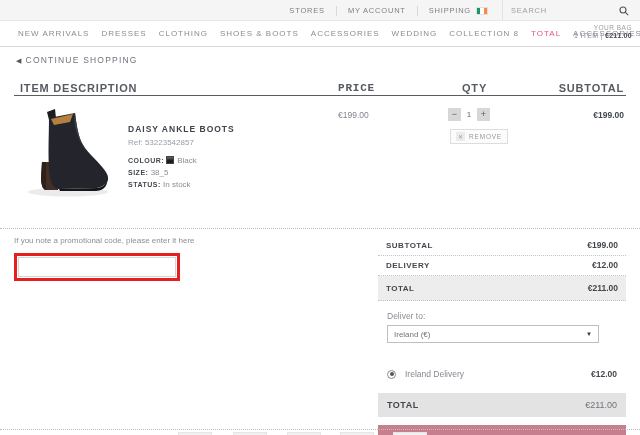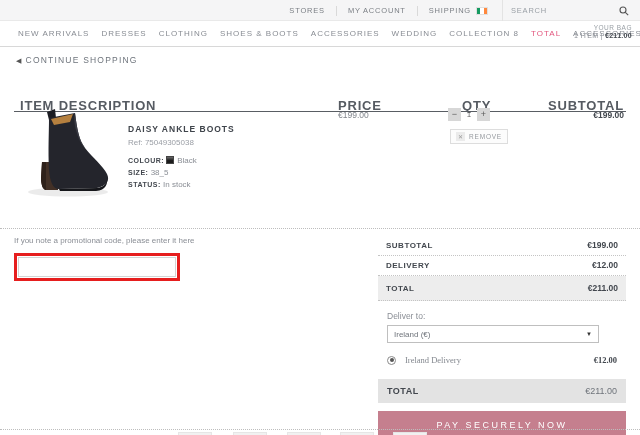--- a/index.html
+++ b/index.html
@@ -32,25 +32,25 @@
   .nav-item.sale { color:#e2567e; }
   .bag { position:absolute; right:8px; top:24px; text-align:right; line-height:1.25; cursor:pointer; }
   .bag-top { font-size:6.5px; letter-spacing:.5px; color:#9aa0a6; }
   .bag-bottom { font-size:7px; color:#8a8e95; letter-spacing:.3px; }
   .bag-bottom b { color:#42474e; }
   
   .continue { position:absolute; left:16px; top:55px; font-size:8.5px; letter-spacing:1.2px;
     color:#6e747c; cursor:pointer; }
   .continue .arr { font-size:7px; margin-right:3px; color:#555; }
   
-  .thead { position:absolute; left:14px; top:96px; width:612px; height:16px;
-    border-bottom:1px solid #595d63; font-size:13px; font-weight:bold;
+  .thead { position:absolute; left:14px; top:80px; width:612px; height:16px;
+    border-bottom:1px solid #595d63; font-size:11px; font-weight:bold;
     letter-spacing:.8px; color:#565b62; }
   .thead span { position:absolute; top:2px; }
-  .th-item { left:6px; }  .th-price { left:324px; }  .th-qty { left:448px; }
+  .th-item { left:6px; }  .th-price { left:324px;font-family:Liberation Mono, monospace; }  .th-qty { left:448px; }
   .th-sub { right:2px; }
   
   .prow { position:absolute; left:14px; top:100px; width:612px; height:112px; }
   .pimg { position:absolute; left:2px; top:2px; width:100px; height:100px; cursor:pointer; }
   .pdetails { position:absolute; left:114px; top:24px; }
   .pname { font-size:8.5px; font-weight:bold; letter-spacing:1px; color:#3f444b; cursor:pointer; }
   .pref { margin-top:4px; font-size:8px; color:#9a9ea5; }
   .pattrs { margin-top:9px; }
   .pattr { margin-bottom:3px; font-size:8px; color:#8a8e95; }
   .pattr b { font-size:7px; font-weight:bold; color:#42474e; letter-spacing:.5px; }
@@ -88,22 +88,22 @@
     padding:4px 8px 5px; border-bottom:1px dotted #c4c4c4; }
   .srow .sl { font-size:8px; font-weight:bold; color:#42474e; letter-spacing:.5px; }
   .srow .sv { font-size:8.5px; font-weight:bold; color:#42474e; }
   .srow.band { background:#ededed; padding:7px 8px; }
   .deliver-label { margin:10px 0 0 9px; font-size:8.5px; color:#8a8e95; }
   .cselect { margin:4px 0 0 9px; width:212px; height:18px; border:1px solid #bfbfbf;
     background:#fff; display:flex; align-items:center; justify-content:space-between;
     padding:0 6px; cursor:pointer; }
   .cselect .ctext { font-size:8px; color:#6f747b; }
   .cselect .carr { font-size:6px; color:#333; }
-  .radio-row { margin-top:12px; padding:0 9px; display:flex; justify-content:space-between;
-    align-items:flex-start;font-family:Liberation Serif, serif; }
+  .radio-row { margin-top:26px; padding:0 9px; display:flex; justify-content:space-between;
+    align-items:flex-start; }
   .radio-left { display:flex; align-items:center; }
   .radio { position:relative; width:9px; height:9px; border:1px solid #8a8a8a; border-radius:50%;
     margin-right:9px; cursor:pointer; background:#fff; }
   .radio .dot { position:absolute; left:1.5px; top:1.5px; width:4px; height:4px;
     border-radius:50%; background:#555; }
   .radio-label { font-size:8.5px; color:#84888f; }
   .radio-price { font-size:8.5px; font-weight:bold; color:#42474e; }
   .grand { margin-top:14px; background:#e3e3e3; padding:7px 9px;
     display:flex; justify-content:space-between; align-items:center; }
   .grand .gl { font-size:9px; font-weight:bold; color:#42474e; letter-spacing:.5px; }
@@ -175,21 +175,21 @@
       <path d="M26,60 L30,60 L30,88 L30,88 C27,88 25,83 25,76 Z" fill="#2e211a"></path>
       <path d="M31,10 L39,7 L40,16 L33,18 Z" fill="#1c1d23"></path>
       <path d="M33,16 L59,11 C61,27 63,38 69,46 C77,56 87,64 91,72 C94,78 91,84 81,86 L43,87 C37,87 34,80 33,68 C32,48 33,30 33,16 Z" fill="#24252c"></path>
       <path d="M35,17 L57,12 L54,20 L38,23 Z" fill="#b5803f"></path>
       <path d="M43,87 L81,86 C88,85 92,81 91,75 C92,82 90,88 80,89 L44,89 Z" fill="#15161a"></path>
       <path d="M59,11 C61,27 63,38 69,46 C66,44 62,36 60,28 C58,21 58,14 59,11 Z" fill="#3a3b44"></path>
     </svg>
   </div>
   <div class="pdetails">
     <div class="pname">DAISY ANKLE BOOTS</div>
-    <div class="pref">Ref: 75049305038</div>
+    <div class="pref">Ref: 53223542857</div>
     <div class="pattrs">
       <div class="pattr">
         <b>COLOUR:</b><span class="swatch"></span><span>Black</span>
       </div>
       <div class="pattr">
         <b>SIZE:</b> <span>38_5</span>
       </div>
       <div class="pattr">
         <b>STATUS:</b> <span>In stock</span>
       </div>

